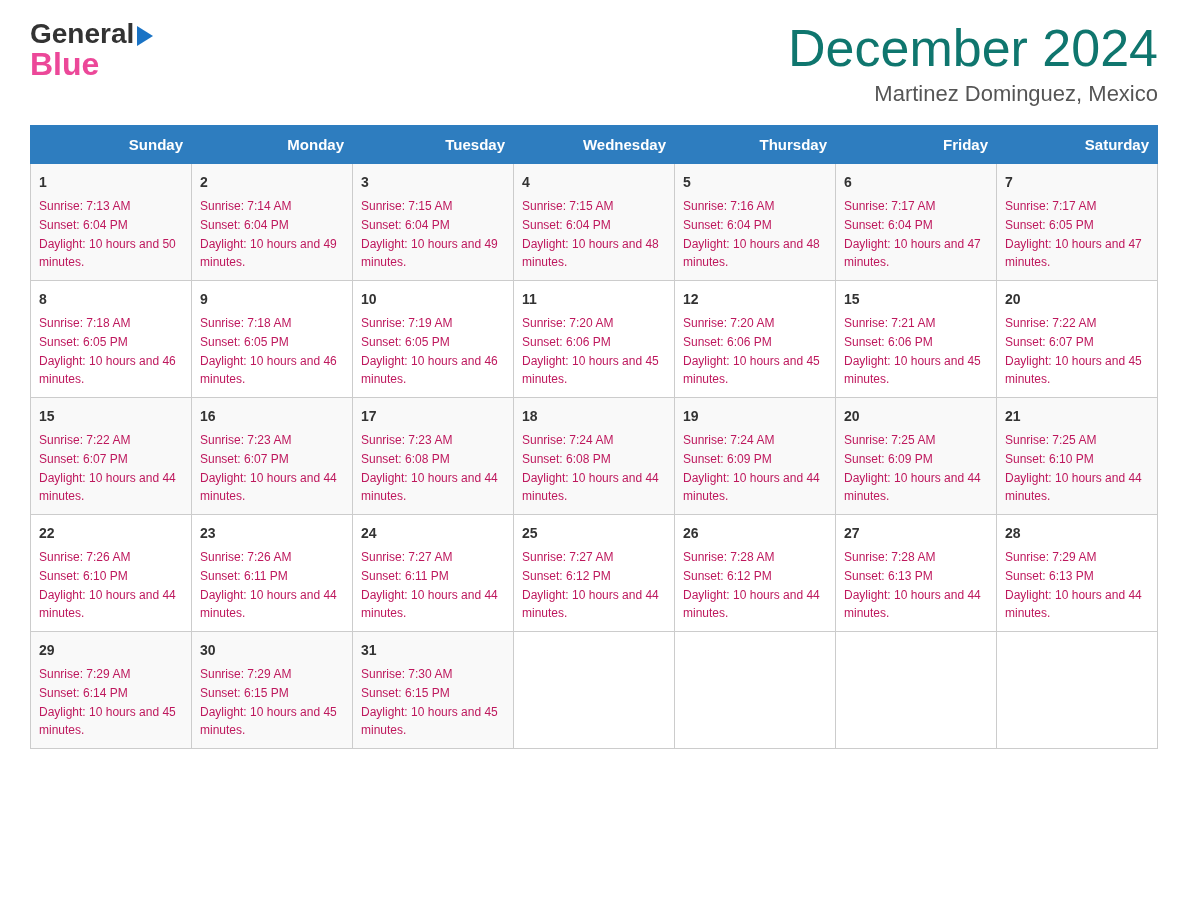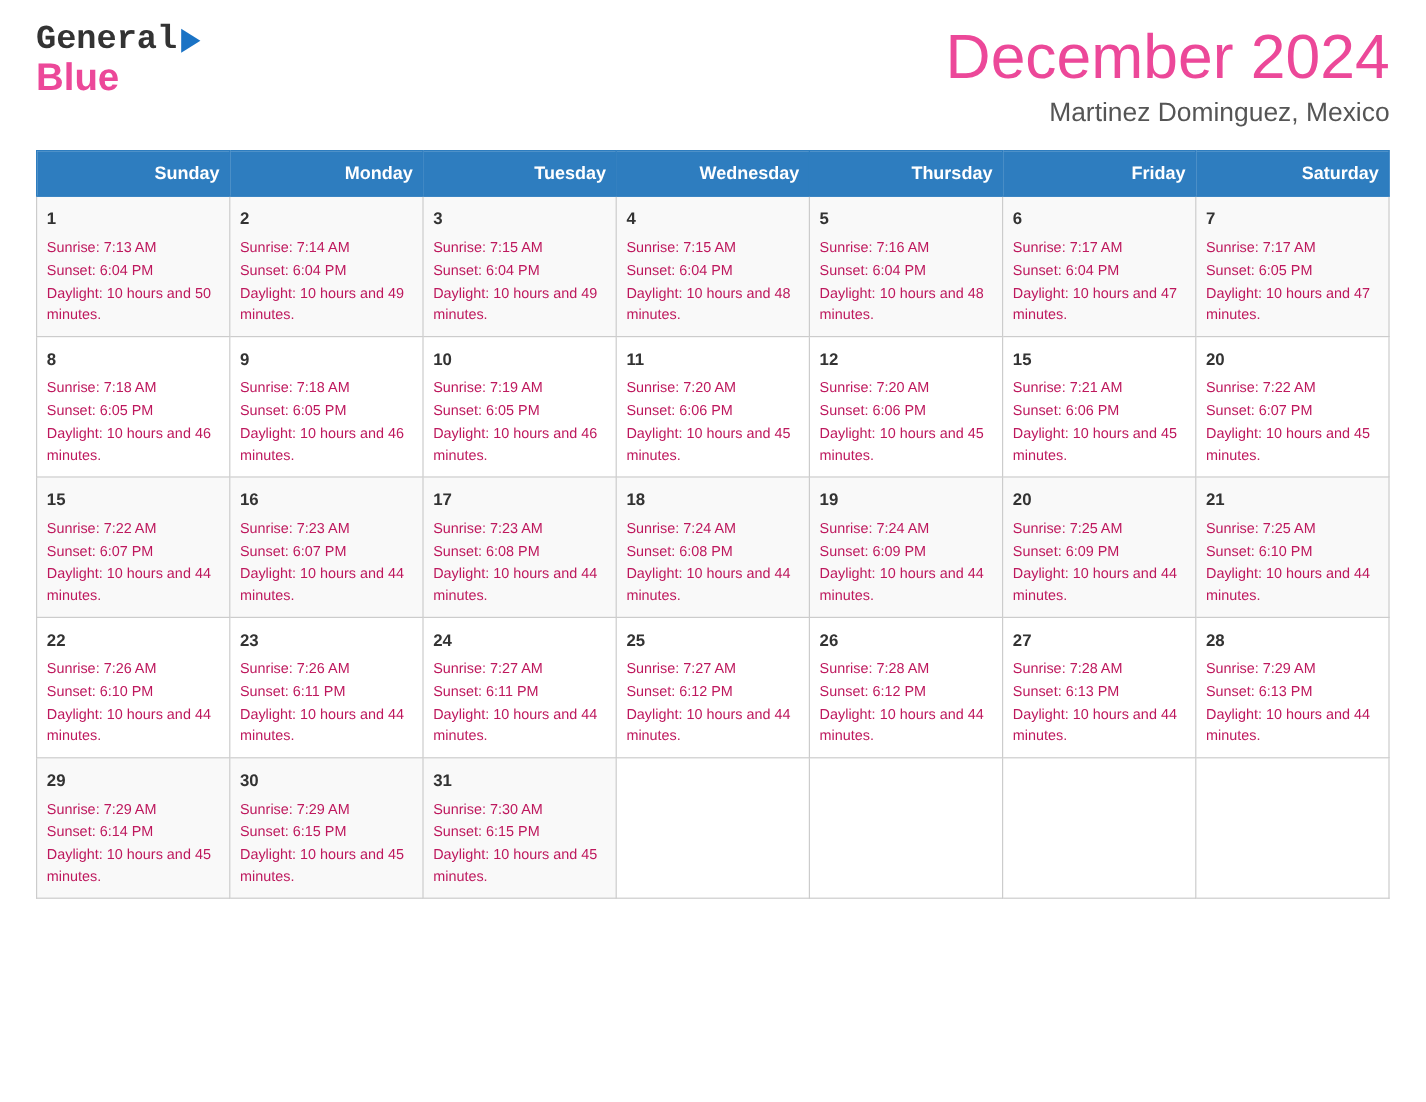--- a/index.html
+++ b/index.html
@@ -34,21 +34,21 @@
       line-height: 1;
       display: flex;
       align-items: center;
     }
     .title-block {
       text-align: right;
     }
     .title-block h1 {
       font-size: 52px;
       font-weight: normal;
-      color: #ec4899;
+      color: #0f766e;
       line-height: 1.1;
     }
     .title-block h2 {
       font-size: 22px;
       font-weight: normal;
       color: #555;
       margin-top: 4px;
     }
     table {
       width: 100%;
@@ -91,21 +91,21 @@
     }
     .empty-cell {
       background-color: #fff !important;
     }
   </style>
 </head>
 <body>
 
 <div class="header">
   <div class="logo">
-    <div style="display:flex; font-family:Liberation Mono, monospace;">
+    <div style="display:flex; align-items:center;">
       <span class="logo-general">General</span>
       <div style="width:0;height:0;border-left:16px solid #1a73c5;border-top:10px solid transparent;border-bottom:10px solid transparent;margin-left:3px;margin-top:4px;"></div>
     </div>
     <span class="logo-blue">Blue</span>
   </div>
   <div class="title-block">
     <h1>December 2024</h1>
     <h2>Martinez Dominguez, Mexico</h2>
   </div>
 </div>

